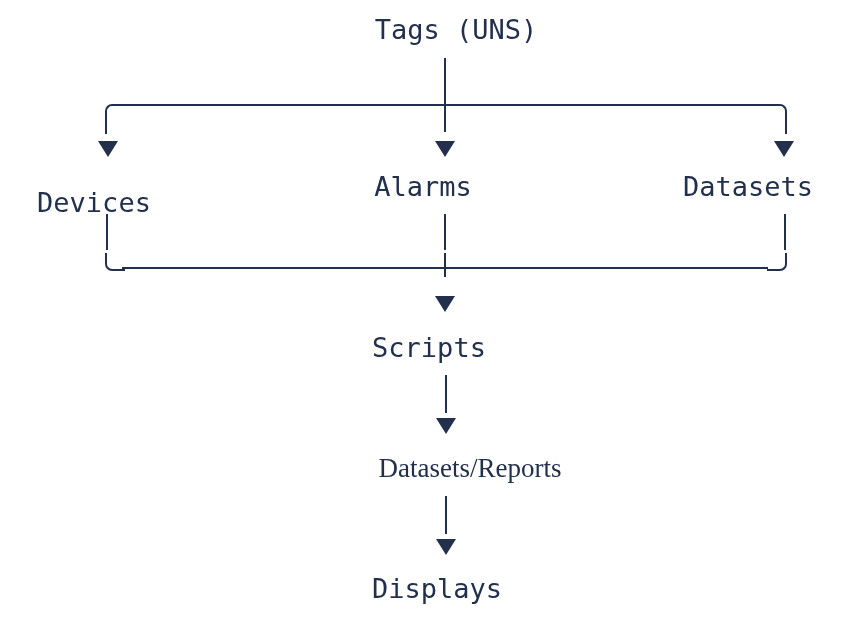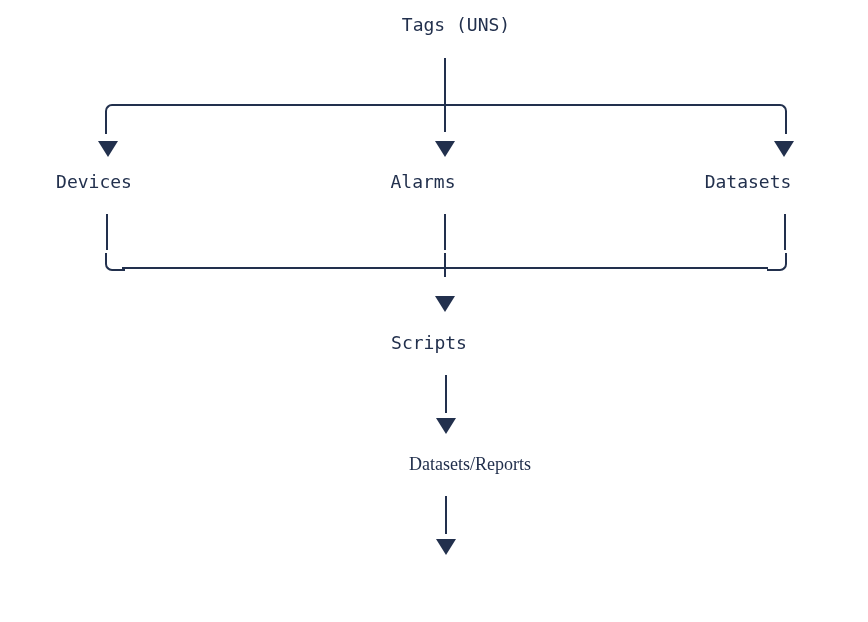--- a/index.html
+++ b/index.html
@@ -15,21 +15,21 @@
     position: relative;
     width: 868px;
     height: 622px;
     background: #ffffff;
     overflow: hidden;
   }
   
   .node {
     position: absolute;
     font-family: "DejaVu Sans Mono", "Liberation Mono", monospace;
-    font-size: 18px;
+    font-size: 27px;
     line-height: 1;
     color: #22304d;
     white-space: pre;
     letter-spacing: 0px;
     transform: translateX(-50%);
     text-align: center;
   }
   
   .vline {
     position: absolute;
@@ -92,21 +92,21 @@
   <div class="corner corner-tr" style="left:767px; top:104px; width:18px; height:28px;"></div>
 
   <div class="hline" style="left:122px; top:104px; width:646px;"></div>
 
   <div class="vline" style="left:445px; top:104px; height:28px;"></div>
 
   <div class="arrow" style="left:108px; top:141px;"></div>
   <div class="arrow" style="left:445px; top:141px;"></div>
   <div class="arrow" style="left:784px; top:141px;"></div>
 
-  <div class="node" style="left:94px; top:173px;">Devices</div>
+  <div class="node" style="left:94px; top:189px;">Devices</div>
   <div class="node" style="left:423px; top:173px;text-align:right;">Alarms</div>
   <div class="node" style="left:748px; top:173px;">Datasets</div>
 
   <div class="vline" style="left:107px; top:214px; height:36px;"></div>
   <div class="vline" style="left:445px; top:214px; height:36px;"></div>
   <div class="vline" style="left:785px; top:214px; height:36px;"></div>
 
   <div class="corner corner-bl" style="left:105px; top:253px; width:18px; height:16px;"></div>
   <div class="corner corner-br" style="left:767px; top:253px; width:18px; height:16px;"></div>
 
@@ -119,14 +119,15 @@
   <div class="node" style="left:429px; top:334px;">Scripts</div>
 
   <div class="vline" style="left:446px; top:375px; height:38px;"></div>
   <div class="arrow" style="left:446px; top:418px;"></div>
 
   <div class="node" style="left:470px; top:455px;font-family:Liberation Serif, serif;">Datasets/Reports</div>
 
   <div class="vline" style="left:446px; top:496px; height:38px;"></div>
   <div class="arrow" style="left:446px; top:539px;"></div>
 
+  <div class="node" style="left:437px; top:575px;">Displays</div>
 
 </div>
 
 </body></html>

